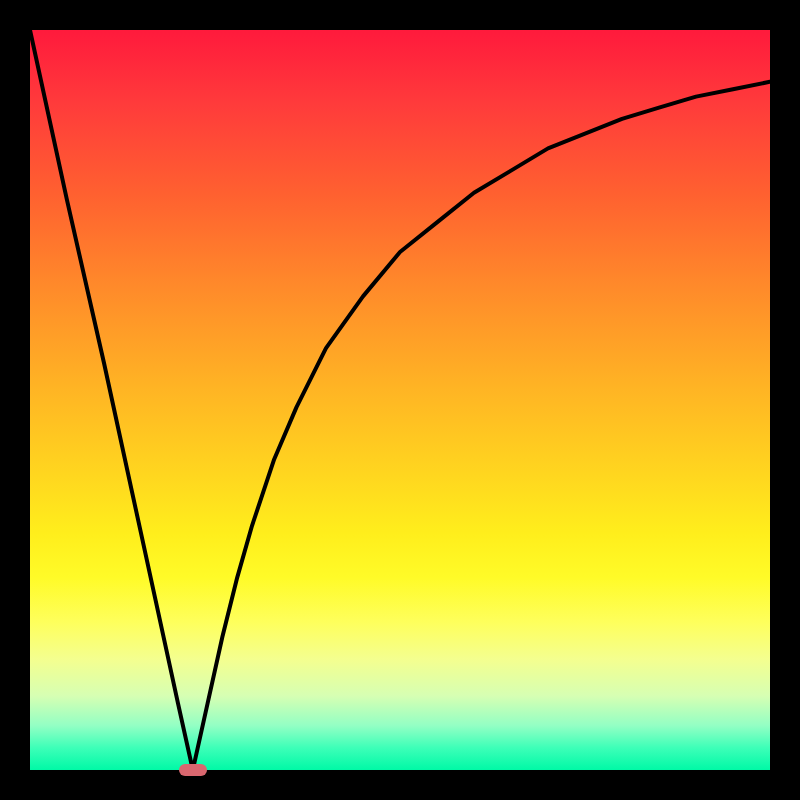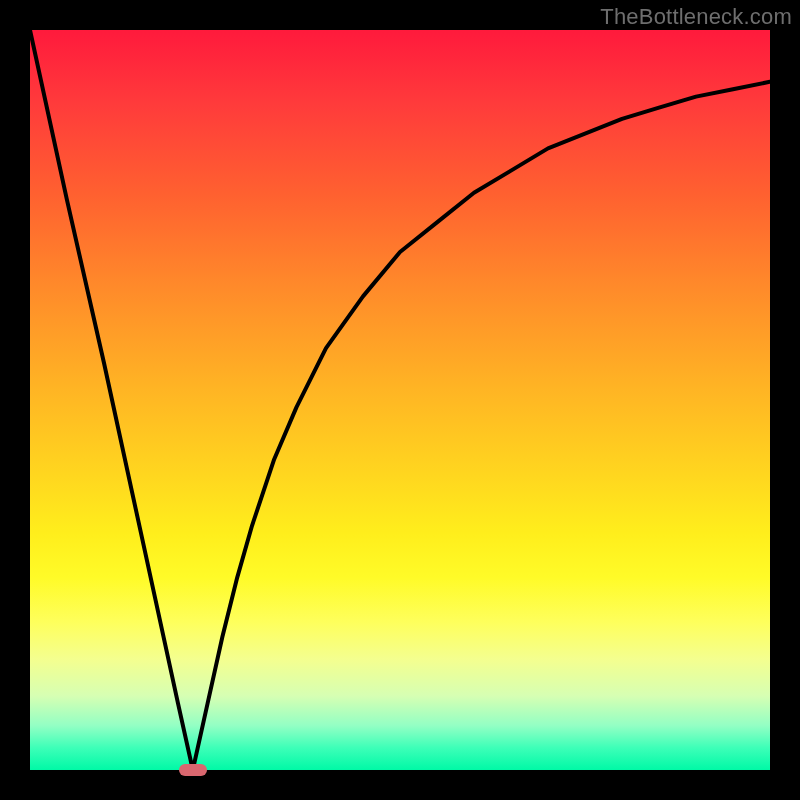--- a/index.html
+++ b/index.html
@@ -71,14 +71,13 @@
 
 <div class="frame">
 
   <div class="plot">
     <svg class="curve" viewBox="0 0 740 740" preserveAspectRatio="none">
       <path fill="none" stroke="#000" stroke-width="4" stroke-linejoin="round" stroke-linecap="round" d="M0.00 0.00 L37.00 170.20 L74.00 333.00 L111.00 503.20 L148.00 673.40 L162.80 740.00 L177.60 673.40 L192.40 606.80 L207.20 547.60 L222.00 495.80 L244.20 429.20 L266.40 377.40 L296.00 318.20 L333.00 266.40 L370.00 222.00 L407.00 192.40 L444.00 162.80 L481.00 140.60 L518.00 118.40 L555.00 103.60 L592.00 88.80 L629.00 77.70 L666.00 66.60 L703.00 59.20 L740.00 51.80"></path>
     </svg>
     <div class="marker" style="left: 162.8px; top: 740px;"></div>
   </div>
 
-  <div class="watermark">TheBottleneck.com</div>
 </div>
 
 </body></html>

